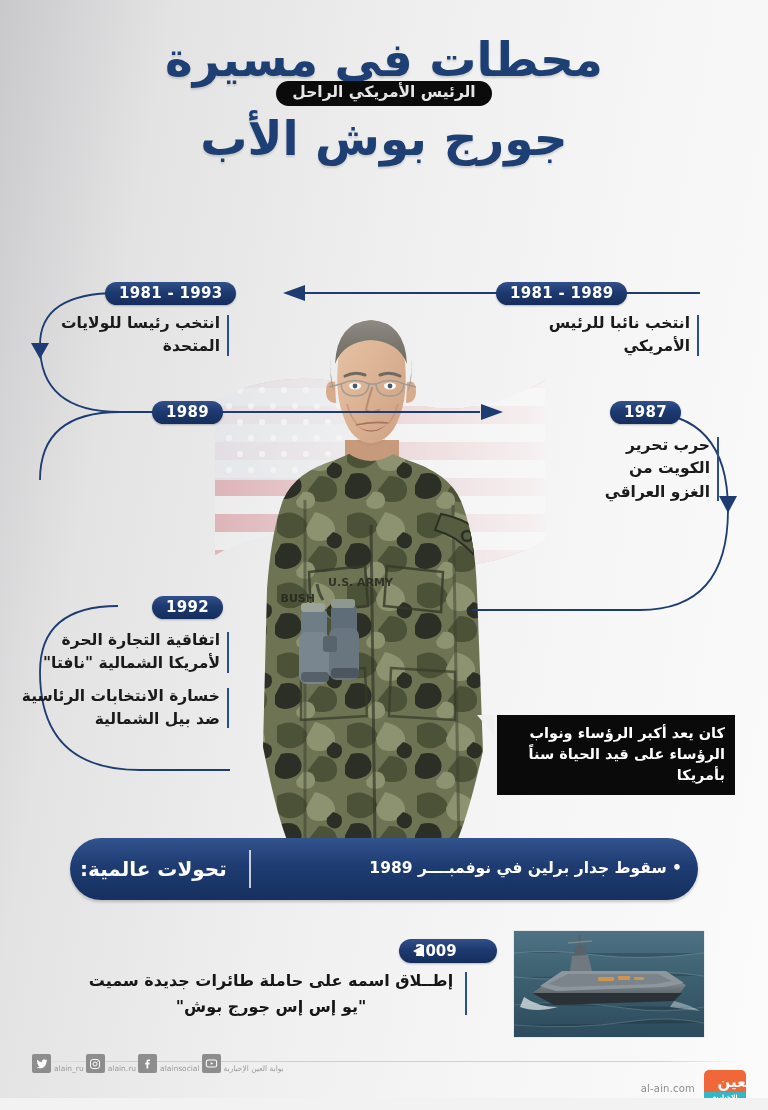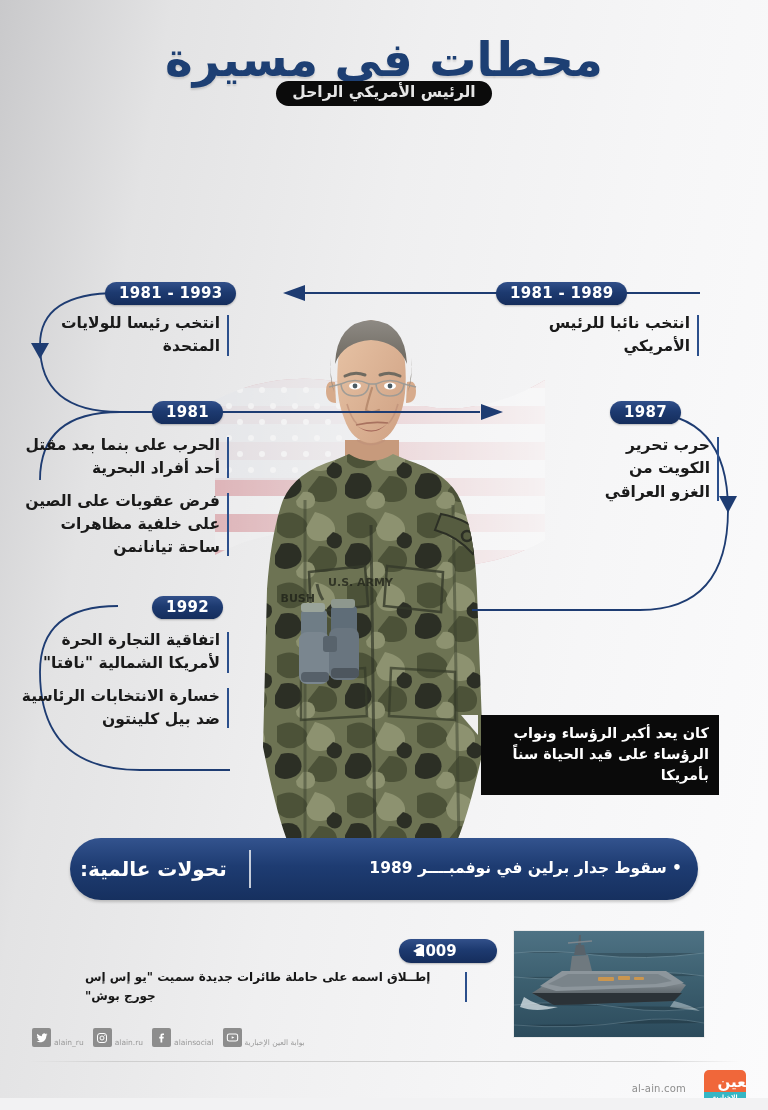--- a/index.html
+++ b/index.html
@@ -73,21 +73,21 @@
     background: #2b4f8c;
   }
   .entry.side-left .bullet-line .bar { right: -9px; }
   .entry.side-right .bullet-line .bar { right: -9px; }
 
   
   .wires { position: absolute; inset: 0; width: 768px; height: 1110px; z-index: 2; pointer-events: none; }
 
   
   .callout {
-    position: absolute; left: 481px; top: 715px; width: 238px;
+    position: absolute; left: 497px; top: 715px; width: 238px;
     background: #0a0a0a; color: #fff; padding: 8px 10px 9px 12px;
     font-size: 14.5px; font-weight: bold; line-height: 1.45;
     text-align: right; z-index: 8;
   }
   .callout .flag-mark {
     position: absolute; right: 241px; top: 0; width: 0; height: 0;
     border-left: 17px solid transparent; border-top: 20px solid #f0f0f0;
   }
 
   
@@ -115,50 +115,50 @@
     border-radius: 12px; color: #fff; font-weight: bold; font-size: 15px;
     padding: 0 40px 0 16px; z-index: 10; box-shadow: 0 1px 2px rgba(0,0,0,.25);
   }
   .b2009-badge .arrow {
     position: absolute; left: 14px; top: 6px; width: 0; height: 0;
     border-top: 6px solid transparent; border-bottom: 6px solid transparent;
     border-right: 11px solid #ffffff;
   }
   .b2009-text {
     position: absolute; left: 85px; top: 968px; width: 372px;
-    text-align: left; font-size: 12px; font-weight: 600; color: #161616;
+    text-align: center; font-size: 16px; font-weight: 600; color: #161616;
     line-height: 1.6; z-index: 10;
   }
   .b2009-text .bar {
     position: absolute; right: -10px; top: 4px; bottom: 4px; width: 2px; background: #2b4f8c;
   }
   .ship {
     position: absolute; left: 514px; top: 931px; width: 190px; height: 106px;
     z-index: 7; box-shadow: 0 0 0 1px rgba(0,0,0,.05);
   }
 
   
   .footer-rule {
     position: absolute; left: 28px; right: 28px; top: 1061px; height: 1px;
     background: linear-gradient(90deg, rgba(150,150,150,0), #cfcfcf 12%, #cfcfcf 88%, rgba(150,150,150,0));
   }
   .socials {
-    position: absolute; left: 32px; top: 1028px; display: flex;
-    direction: ltr; align-items: center; gap: 9px; z-index: 10;
+    position: absolute; left: 32px; top: 1054px; display: flex;
+    direction: ltr; align-items: center; gap: 2px; z-index: 10;
   }
   .soc { display: flex; align-items: flex-end; gap: 3px; }
   .soc-ico {
     width: 19px; height: 19px; background: #8d8d8d; border-radius: 2px;
     display: flex; align-items: center; justify-content: center;
   }
   .soc-ico svg { display: block; }
   .soc-name { font-size: 7.5px; color: #9a9a9a; line-height: 1; padding-bottom: 1px; white-space: nowrap; }
   .brand {
     position: absolute; right: 22px; top: 1070px; display: flex;
-    align-items: center; gap: 18px; direction: ltr; z-index: 10;
+    align-items: center; gap: 9px; direction: ltr; z-index: 10;
   }
   .brand-url { font-size: 10px; color: #8d8d8d; letter-spacing: .2px; }
   .logo-box {
     width: 42px; height: 36px; border-radius: 5px;
     background: #f0673a; position: relative; overflow: hidden;
     display: flex; flex-direction: column; justify-content: center; align-items: center;
   }
   .logo-top { color: #fff; font-size: 15px; font-weight: bold; line-height: 1; padding-bottom: 2px; margin-left: 24px; }
   .logo-bot {
     width: 100%; background: #35b6c4; color: #fff; font-size: 6px;
@@ -168,20 +168,21 @@
 </head>
 <body>
 
 <div id="page">
 
   <div class="header">
     <div class="title-1">محطات في مسيرة</div>
     <div class="subtitle-wrap">
       <span class="subtitle-pill">الرئيس الأمريكي الراحل</span>
     </div>
+    <div class="title-2">جورج بوش الأب</div>
   </div>
 
   <div class="portrait">
 
     <svg class="flag" viewBox="0 0 330 260">
       <defs>
         <linearGradient id="flagfade" x1="0" y1="0" x2="1" y2="0">
           <stop offset="0" stop-color="#ffffff" stop-opacity="0.15"></stop>
           <stop offset="0.45" stop-color="#ffffff" stop-opacity="0.55"></stop>
           <stop offset="1" stop-color="#ffffff" stop-opacity="0.9"></stop>
@@ -385,54 +386,42 @@
   <div class="badge ltr" style="left:105px; top:282px;">1981 - 1993</div>
   <div class="entry right-align side-left" style="left:30px; top:312px; width:190px;">
     <div class="txt">
       <div class="bullet-line">
         <span class="bar"></span>
         <span>انتخب رئيسا للولايات المتحدة</span>
       </div>
     </div>
   </div>
 
-  <div class="badge ltr" style="left:152px; top:401px;">1981</div>
-  <div class="entry right-align side-left" style="left:20px; top:434px; width:200px;">
-    <div class="txt">
-      <div class="bullet-line">
-        <span class="bar"></span>
-        <span>الحرب على بنما بعد مقتل أحد أفراد البحرية</span>
-      </div>
-      <div class="bullet-line">
-        <span class="bar"></span>
-        <span>فرض عقوبات على الصين على خلفية مظاهرات ساحة تيانانمن</span>
-      </div>
-    </div>
-  </div>
+  <div class="badge ltr" style="left:152px; top:401px;">1989</div>
 
   <div class="badge ltr" style="left:610px; top:401px;">1987</div>
   <div class="entry right-align side-right" style="left:600px; top:434px; width:110px;">
     <div class="txt">
       <div class="bullet-line">
         <span class="bar"></span>
         <span>حرب تحرير الكويت من الغزو العراقي</span>
       </div>
     </div>
   </div>
 
   <div class="badge ltr" style="left:152px; top:596px;">1992</div>
   <div class="entry right-align side-left" style="left:20px; top:629px; width:200px;">
     <div class="txt">
       <div class="bullet-line">
         <span class="bar"></span>
         <span>اتفاقية التجارة الحرة لأمريكا الشمالية "نافتا"</span>
       </div>
       <div class="bullet-line">
         <span class="bar"></span>
-        <span>خسارة الانتخابات الرئاسية ضد بيل كلينتون</span>
+        <span>خسارة الانتخابات الرئاسية ضد بيل الشمالية</span>
       </div>
     </div>
   </div>
 
   <div class="callout">
     <span class="flag-mark"></span>
     <span>كان يعد أكبر الرؤساء ونواب الرؤساء على قيد الحياة سناً بأمريكا</span>
   </div>
 
   <div class="banner">

